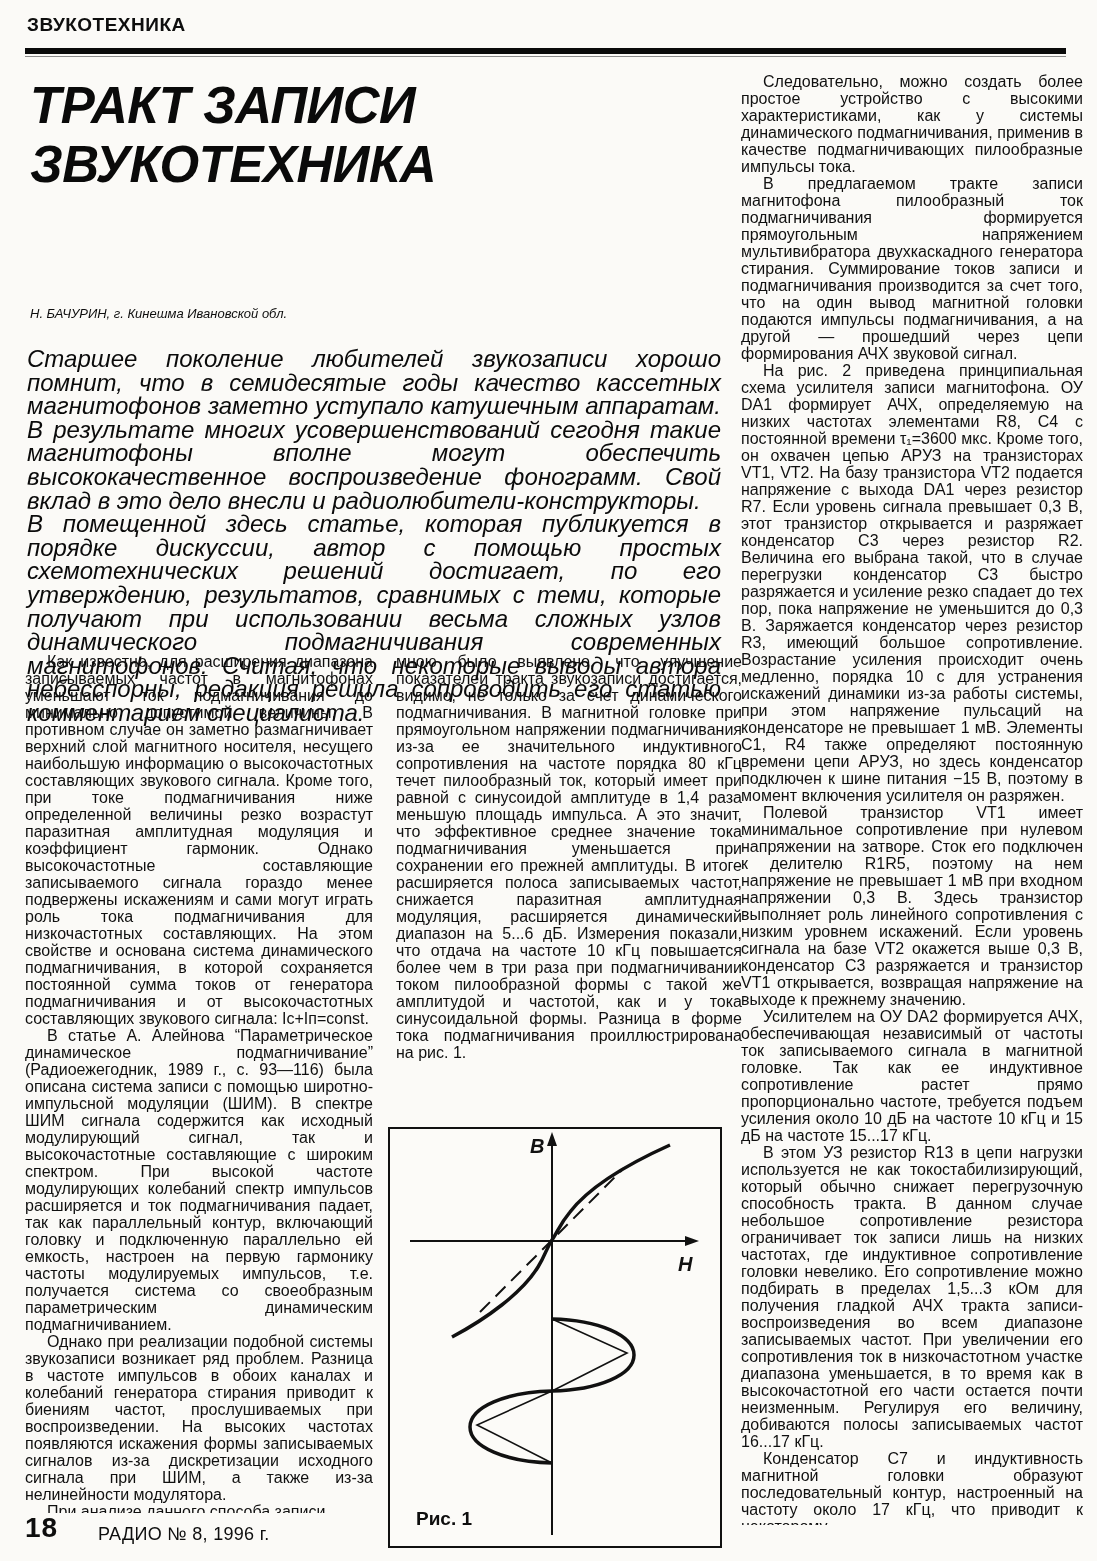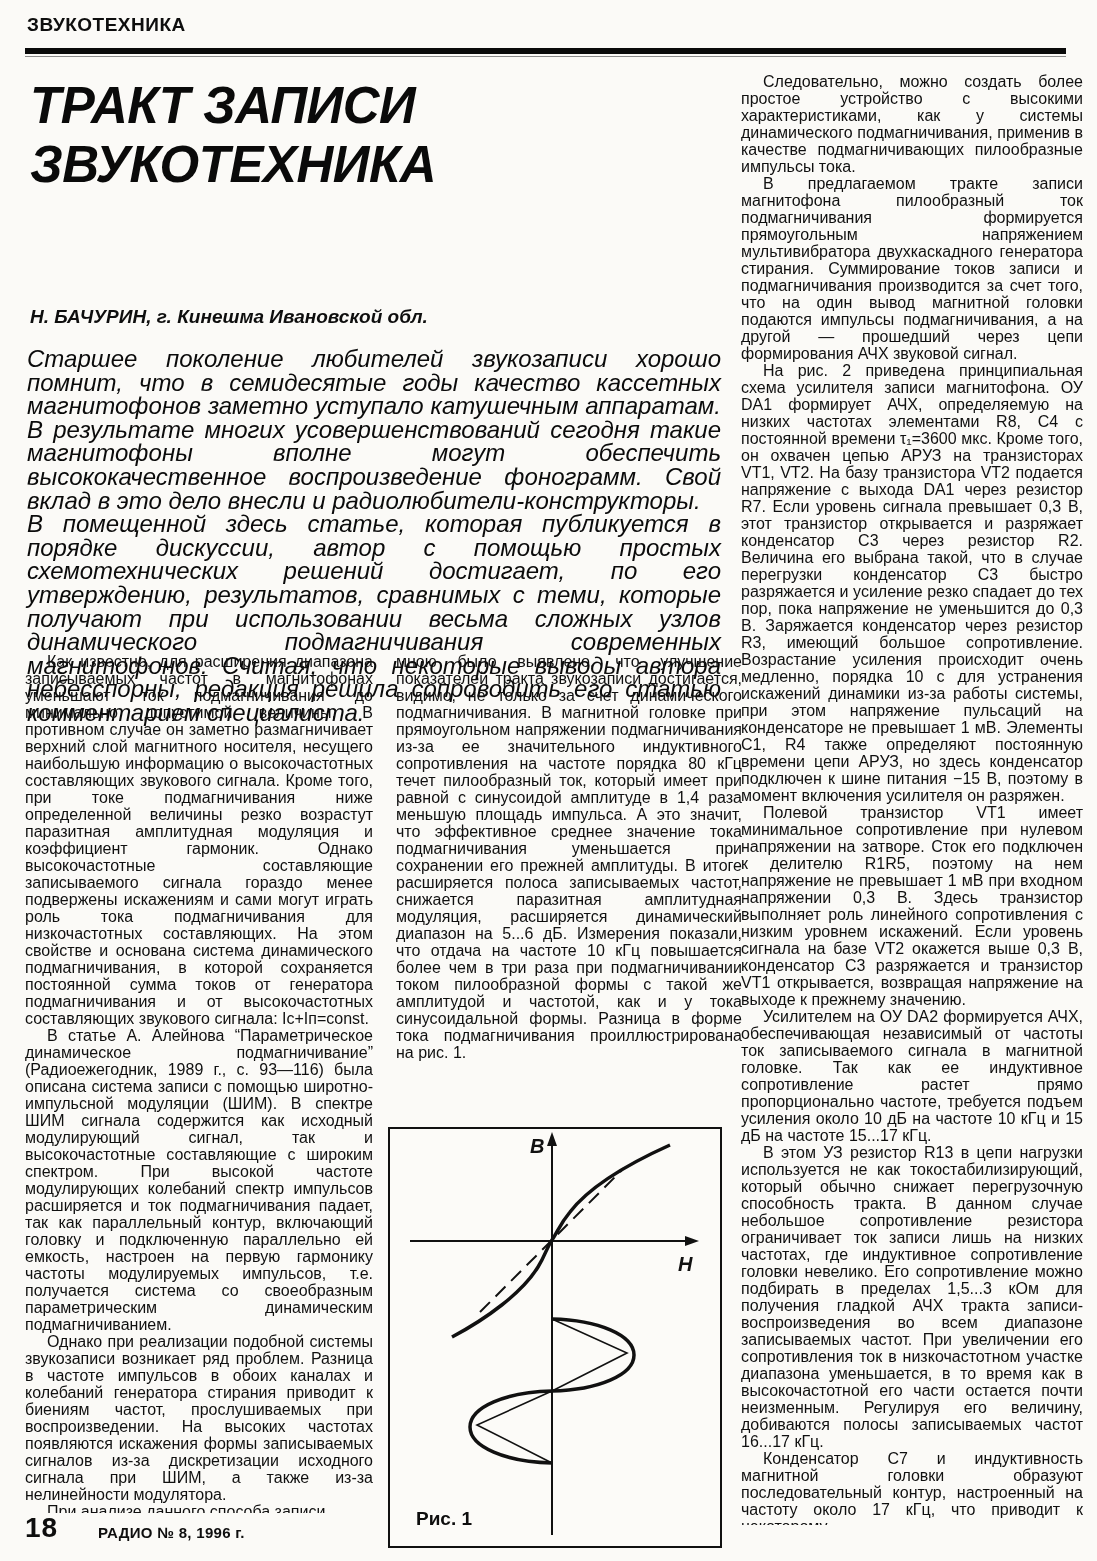--- a/index.html
+++ b/index.html
@@ -23,21 +23,21 @@
     content:""; position:absolute; left:0; right:0; top:8px; height:1px; background:#8a8a8a;
   }
   .title {
     position:absolute; left:30px; top:76px; width:705px;
     font-weight:bold; font-style:italic;
     font-size:51px; line-height:59px; letter-spacing:-0.5px;
     color:#0a0a0a;
   }
   .author {
     position:absolute; left:30px; top:306px;
-    font-size:19px; font-weight:bold; font-style:italic;
+    font-size:13px; font-weight:normal; font-style:italic;
   }
   .lead {
     position:absolute; left:27px; top:347px; width:694px;
     font-style:italic; font-size:24px; line-height:23.6px;
     text-align:justify; color:#0b0b0b;
   }
   .bodycol {
     position:absolute; font-size:16px; line-height:17px;
     text-align:justify; color:#101010;
   }
@@ -53,21 +53,21 @@
   .fig-caption {
     position:absolute; left:26px; bottom:16px;
     font-weight:bold; font-size:19px; font-style:normal;
   }
   .footer-num {
     position:absolute; left:25px; top:1512px;
     font-size:28px; font-weight:bold; letter-spacing:1px;
   }
   .footer-mag {
     position:absolute; left:98px; top:1524px;
-    font-size:15px; font-weight:bold; letter-spacing:0.3px;
+    font-size:18px; font-weight:normal; letter-spacing:0.3px;
   }
 </style>
 </head>
 <body>
 
 <div class="kicker">ЗВУКОТЕХНИКА</div>
 <div class="head-rule"></div>
 
 <h1 class="title">
   <div>ТРАКТ ЗАПИСИ</div>

